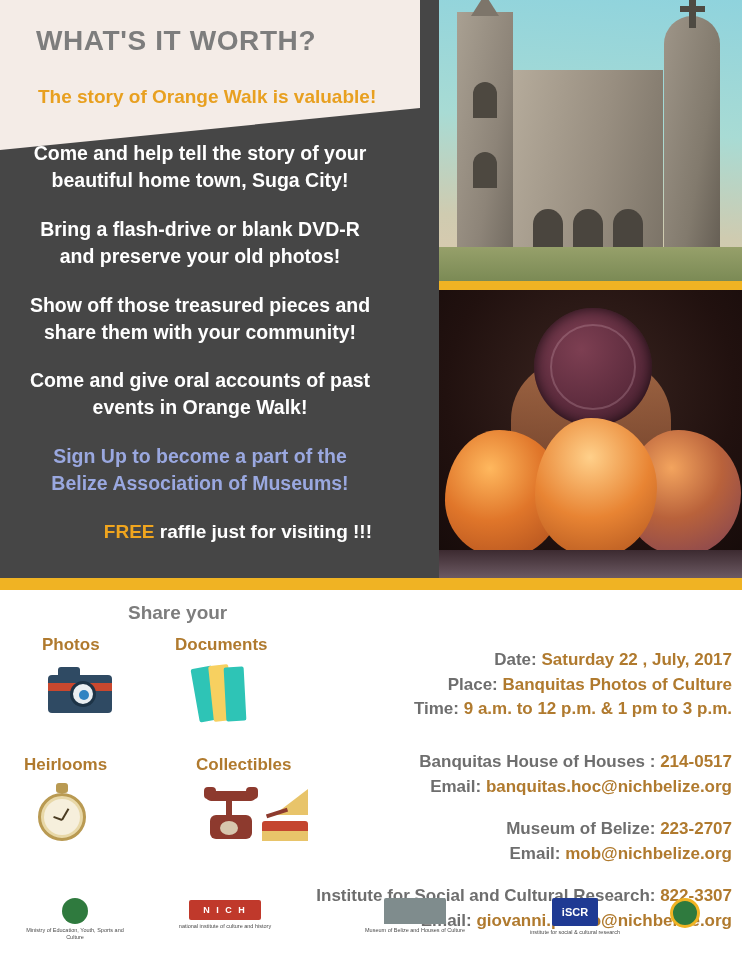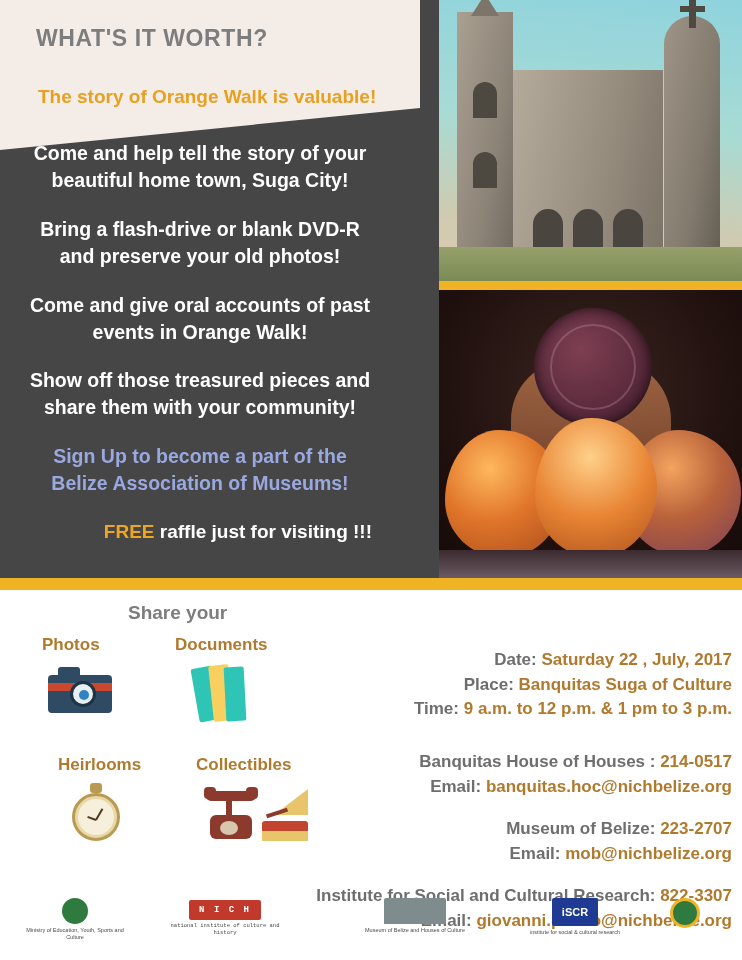--- a/index.html
+++ b/index.html
@@ -160,21 +160,21 @@
     left: 0; top: 0;
     width: 420px; height: 150px;
     background: #f4ece7;
     clip-path: polygon(0 0, 420px 0, 420px 108px, 0 150px);
     z-index: 3;
   }
   .banner h1 {
     position: absolute;
     left: 36px; top: 25px;
     margin: 0;
-    font-size: 23px;
+    font-size: 28px;
     font-weight: bold;
     letter-spacing: 0.6px;
     color: #7d7d7d;
   }
   .banner .subtitle {
     position: absolute;
     left: 30px; top: 78px;
     margin: 8px;
     font-size: 19px;
     font-weight: bold;
@@ -242,21 +242,21 @@
     margin-bottom: 6px;
   }
   .cat .cat-art {
     display: block;
     height: 64px;
     position: relative;
   }
 
   .cat-photos { left: 42px; top: 45px; }
   .cat-docs   { left: 175px; top: 45px; }
-  .cat-heir   { left: 58px; top: 165px; }
+  .cat-heir   { left: 24px; top: 165px; }
   .cat-coll   { left: 196px; top: 165px; }
 
   
   .camera { position:absolute; left: 6px; top: 6px; width: 64px; height: 46px; }
   .camera .bodyc { position:absolute; left:0; top:8px; width:64px; height:38px; background:#2f4a63; border-radius:4px; }
   .camera .top { position:absolute; left:10px; top:0; width:22px; height:9px; background:#2f4a63; border-radius:3px 3px 0 0;}
   .camera .stripe { position:absolute; left:0; top:16px; width:64px; height:8px; background:#c9482f; }
   .camera .lens { position:absolute; left:22px; top:14px; width:26px; height:26px; border-radius:50%; background:#e9eef2; border:3px solid #1d3346; box-sizing:border-box;}
   .camera .lens:after{content:""; position:absolute; left:6px; top:6px; width:10px; height:10px; border-radius:50%; background:#2f83c2;}
 
@@ -322,21 +322,21 @@
     font-size: 5.5px;
     color: #4a4a4a;
     line-height: 1.25;
   }
   .logo .mark {
     display: block;
     margin: 0 auto 3px auto;
   }
   .logo-moe { left: 20px; top: 0; width: 110px; }
   .logo-moe .mark { width: 26px; height: 26px; border-radius: 50%; background: #2f7a3e; }
-  .logo-nich { left: 165px; top: 2px; width: 120px; font-family: Liberation Mono, monospace; }
+  .logo-nich { left: 165px; top: 2px; width: 120px; }
   .logo-nich .mark { width: 72px; height: 20px; background: #c0392b; border-radius: 2px; color:#fff; font-size:9px; font-weight:bold; line-height:20px; letter-spacing:2px;}
   .logo-mob { left: 350px; top: 0; width: 130px; }
   .logo-mob .mark { width: 62px; height: 26px; background: #7f8c8d; border-radius: 2px 2px 0 0; }
   .logo-iscr { left: 520px; top: 0; width: 110px; }
   .logo-iscr .mark { width: 46px; height: 28px; background: #1f3a93; color:#fff; font-size:11px; font-weight:bold; line-height:28px; border-radius:2px;}
   .logo-bam { left: 650px; top: 0; width: 70px; }
   .logo-bam .mark { width: 30px; height: 30px; border-radius: 50%; background: #2f7a3e; border: 3px solid #f0b323; box-sizing: border-box;}
 </style>
 </head>
 <body>
@@ -375,22 +375,22 @@
     </div>
 
     <div class="banner">
       <h1>WHAT'S IT WORTH?</h1>
       <div class="subtitle">The story of Orange Walk is valuable!</div>
     </div>
 
     <div class="copy">
       <p>Come and help tell the story of your beautiful home town, Suga City!</p>
       <p>Bring a flash-drive or blank DVD-R and preserve your old photos!</p>
+      <p>Show off those treasured pieces and share them with your community!</p>
       <p>Come and give oral accounts of past events in Orange Walk!</p>
-      <p>Show off those treasured pieces and share them with your community!</p>
       <p class="signup">Sign Up to become a part of the Belize Association of Museums!</p>
       <p class="raffle"><span class="free">FREE</span><span> raffle just for visiting !!!</span></p>
     </div>
   </div>
 
   <div class="gold-bar"></div>
 
   <div class="bottom">
 
     <div class="share-title">Share your</div>
@@ -445,21 +445,21 @@
             <span class="arm"></span>
             <span class="box"></span>
             <span class="box2"></span>
         </span>
       </span>
     </div>
 
     <div class="info">
       <div class="grp">
         <div class="line"><span class="lbl">Date:</span><span> Saturday 22 , July, 2017</span></div>
-        <div class="line"><span class="lbl">Place:</span><span> Banquitas Suga of Culture</span></div>
+        <div class="line"><span class="lbl">Place:</span><span> Banquitas Photos of Culture</span></div>
         <div class="line"><span class="lbl">Time:</span><span> 9 a.m. to 12 p.m. &amp; 1 pm to 3 p.m.</span></div>
       </div>
 
       <div class="grp contacts">
         <div class="line"><span class="lbl">Banquitas House of Houses : </span><span>214-0517</span></div>
         <div class="line"><span class="lbl">Email: </span><span>banquitas.hoc@nichbelize.org</span></div>
       </div>
 
       <div class="grp c2">
         <div class="line"><span class="lbl">Museum of Belize: </span><span>223-2707</span></div>

